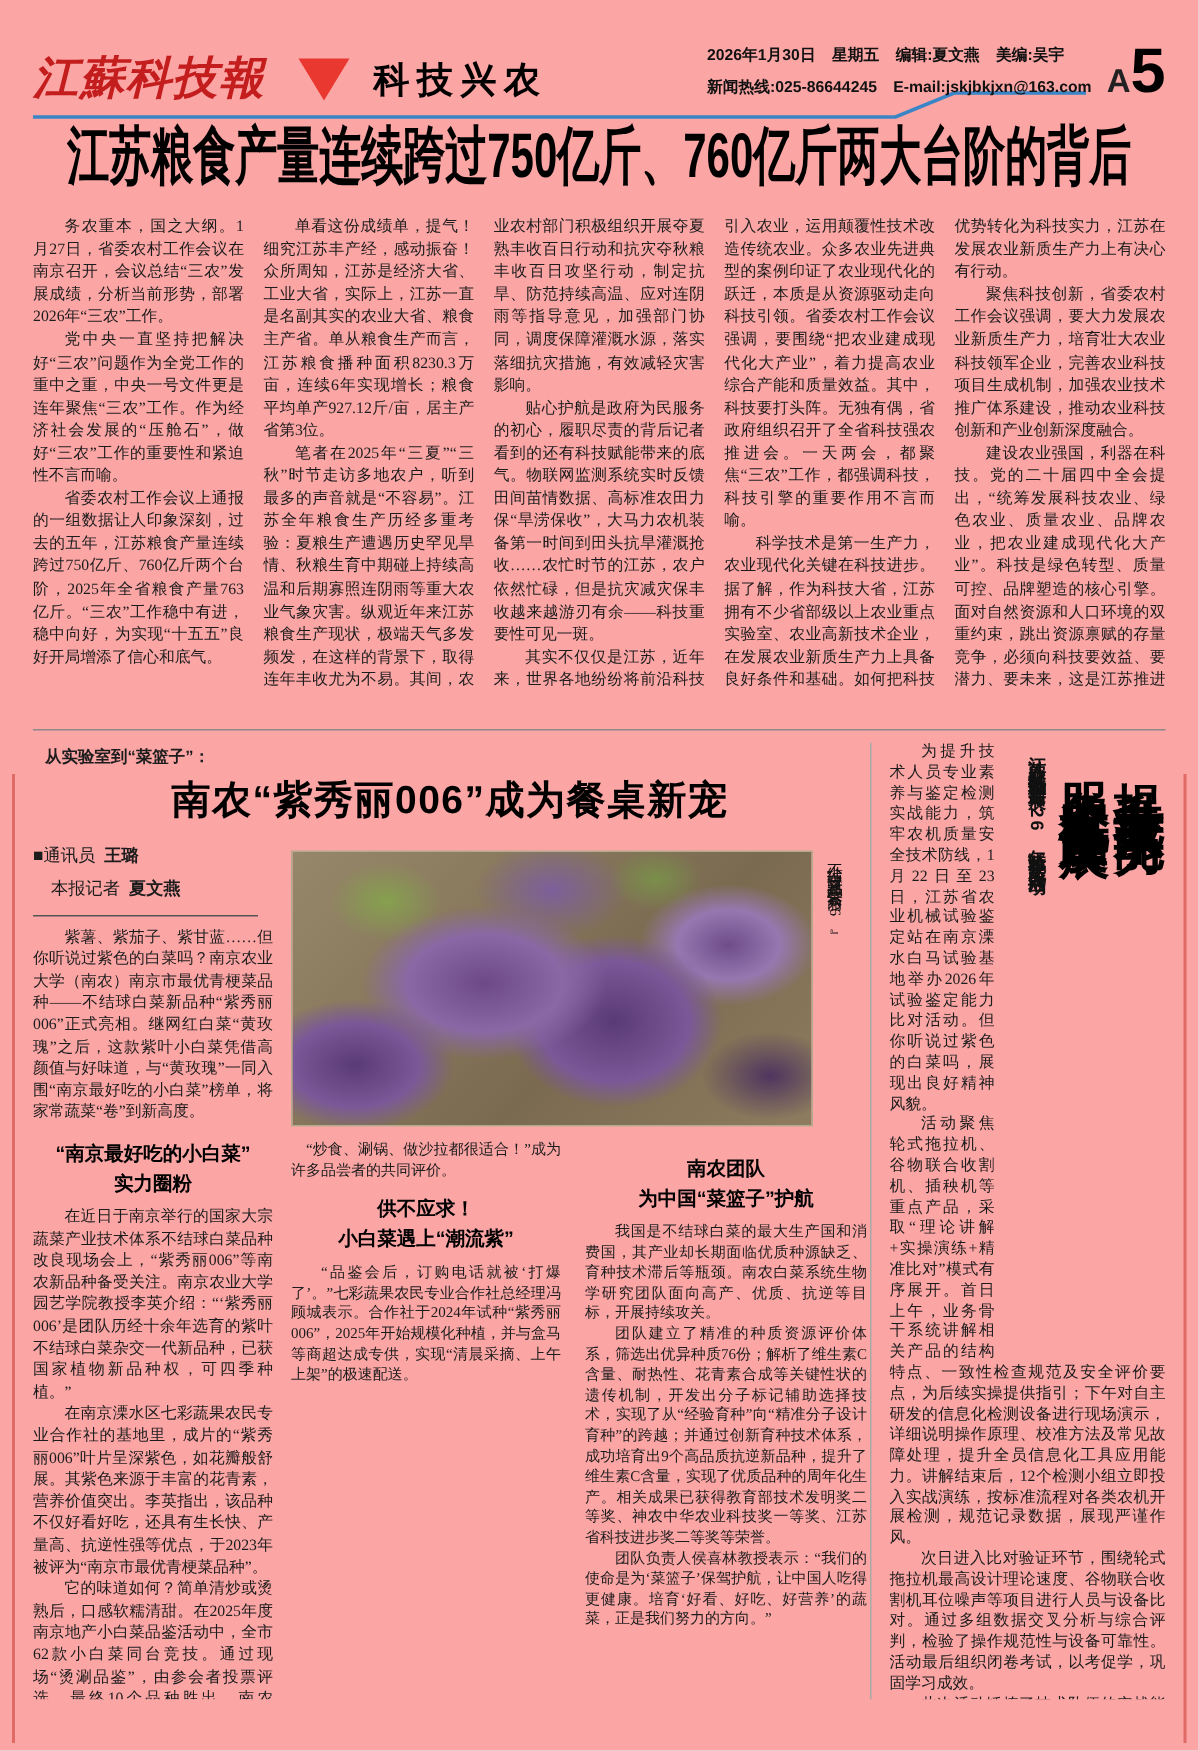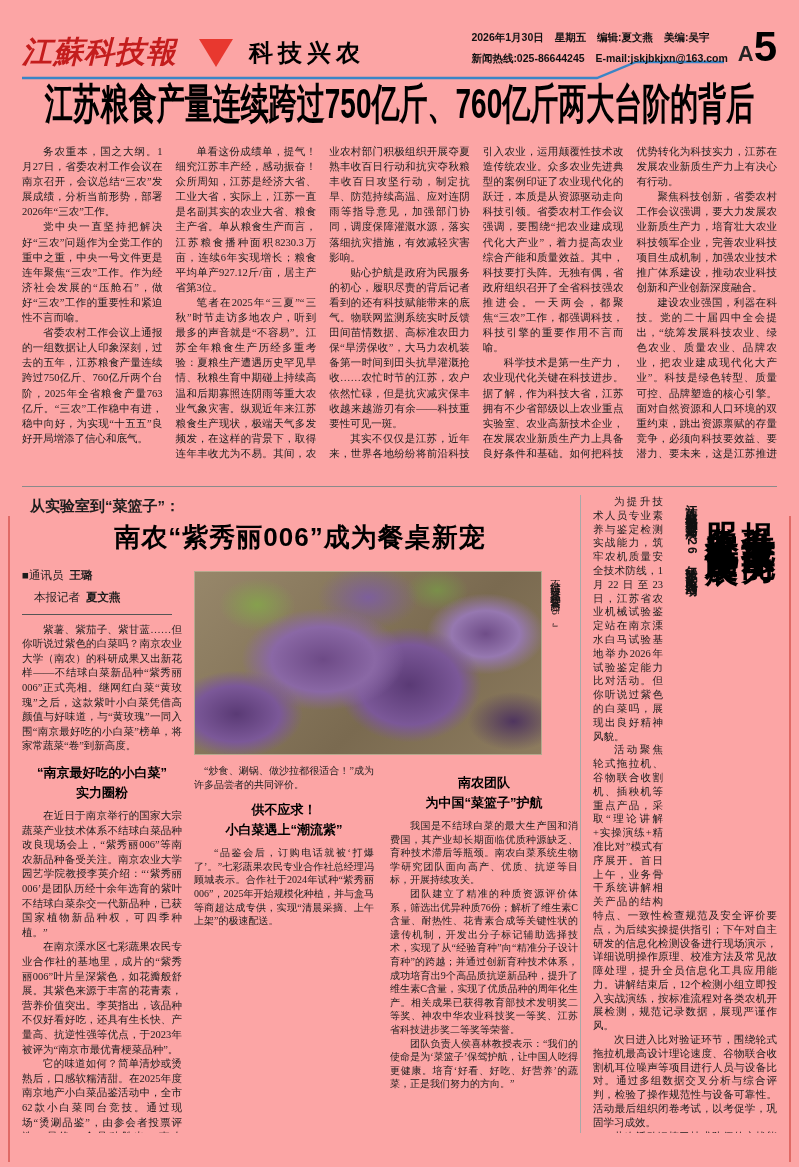--- a/index.html
+++ b/index.html
@@ -32,21 +32,21 @@
   .lead-cols{margin:22px 22px 0;height:330px;column-count:5;column-gap:13px;column-fill:auto;
              font-size:10.5px;line-height:15.1px;text-align:justify;overflow:hidden;}
   .para{margin:0;text-indent:2em;}
   .hdivider{margin:12px 22px 0;border-top:1px solid #8a8a8a;}
   
   .bottom{display:flex;margin:8px 22px 0;height:638px;overflow:hidden;}
   .red-edge{position:absolute;top:516px;height:646px;width:2px;background:#e06a66;}
   .red-edge.left{left:8px;}
   .red-edge.right{right:8px;}
   .feature{width:556px;display:flex;flex-direction:column;}
-  .kicker{font-family:"Liberation Sans",sans-serif;font-weight:bold;font-size:15px;margin:2px 0 0 8px;}
+  .kicker{font-family:"Liberation Sans",sans-serif;font-weight:bold;font-size:11px;margin:2px 0 0 8px;}
   .f-title{margin:4px 0 0;text-align:center;font-family:"Liberation Sans",sans-serif;
            font-weight:900;font-size:26px;letter-spacing:1px;color:#000;}
   .f-body{display:flex;gap:12px;margin-top:8px;flex:1;overflow:hidden;}
   .f-col1{width:160px;font-size:10.5px;line-height:14.6px;text-align:justify;}
   .byline{font-family:"Liberation Sans",sans-serif;font-size:11.5px;line-height:1.9;
           border-bottom:1px solid #555;margin:2px 10px 8px 0;padding-bottom:5px;}
   .byline b{margin-left:6px;}
   .bl-row.b2{padding-left:12px;}
   .f-right{flex:1;display:flex;flex-direction:column;}
   .photo-row{display:flex;margin-top:8px;}
@@ -137,21 +137,21 @@
 
     <div class="feature">
       <div class="kicker">从实验室到“菜篮子”：</div>
       <h2 class="f-title">南农“紫秀丽006”成为餐桌新宠</h2>
       <div class="f-body">
         <div class="f-col1">
           <div class="byline">
             <div class="bl-row"><span>■通讯员</span><b>王璐</b></div>
             <div class="bl-row b2"><span>本报记者</span><b>夏文燕</b></div>
           </div>
-          <p class="para">紫薯、紫茄子、紫甘蓝……但你听说过紫色的白菜吗？南京农业大学（南农）的科研成果又出新花样——不结球白菜新品种“紫秀丽006”正式亮相。继网红白菜“黄玫瑰”之后，这款紫叶小白菜凭借高颜值与好味道，与“黄玫瑰”一同入围“南京最好吃的小白菜”榜单，将家常蔬菜“卷”到新高度。</p>
+          <p class="para">紫薯、紫茄子、紫甘蓝……但你听说过紫色的白菜吗？南京农业大学（南农）南京市最优青梗菜品种——不结球白菜新品种“紫秀丽006”正式亮相。继网红白菜“黄玫瑰”之后，这款紫叶小白菜凭借高颜值与好味道，与“黄玫瑰”一同入围“南京最好吃的小白菜”榜单，将家常蔬菜“卷”到新高度。</p>
           <h3 class="subhead">“南京最好吃的小白菜”
 实力圈粉</h3>
           <div>
               <p class="para">在近日于南京举行的国家大宗蔬菜产业技术体系不结球白菜品种改良现场会上，“紫秀丽006”等南农新品种备受关注。南京农业大学园艺学院教授李英介绍：“‘紫秀丽006’是团队历经十余年选育的紫叶不结球白菜杂交一代新品种，已获国家植物新品种权，可四季种植。”</p>
               <p class="para">在南京溧水区七彩蔬果农民专业合作社的基地里，成片的“紫秀丽006”叶片呈深紫色，如花瓣般舒展。其紫色来源于丰富的花青素，营养价值突出。李英指出，该品种不仅好看好吃，还具有生长快、产量高、抗逆性强等优点，于2023年被评为“南京市最优青梗菜品种”。</p>
               <p class="para">它的味道如何？简单清炒或烫熟后，口感软糯清甜。在2025年度南京地产小白菜品鉴活动中，全市62款小白菜同台竞技。通过现场“烫涮品鉴”，由参会者投票评选，最终10个品种胜出，南农的“紫秀丽006”和“黄玫瑰”双双入选。</p>
             </div>
         </div>
         <div class="f-right">
           <div class="photo-row">

